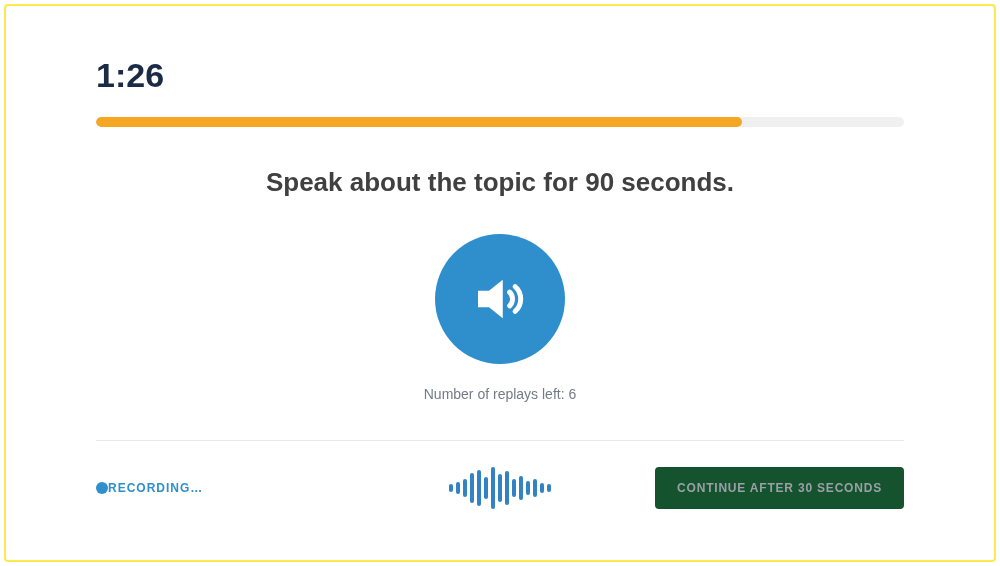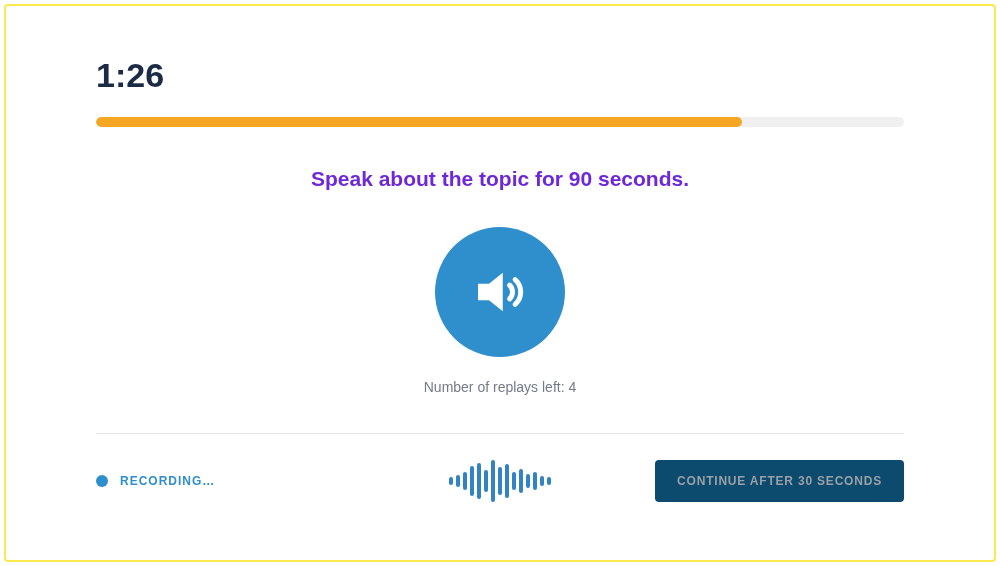--- a/index.html
+++ b/index.html
@@ -36,23 +36,23 @@
       overflow: hidden;
       margin-bottom: 40px;
     }
     .progress-fill {
       height: 100%;
       background: #f5a623;
       border-radius: 5px;
     }
     .instruction {
       text-align: center;
-      font-size: 21px;
+      font-size: 26px;
       font-weight: 800;
-      color: #6d28d9;
+      color: #404040;
       margin-bottom: 36px;
     }
     .play-wrap {
       display: flex;
       justify-content: center;
       margin-bottom: 22px;
     }
     .play-circle {
       width: 130px;
       height: 130px;
@@ -75,21 +75,20 @@
       margin-bottom: 26px;
     }
     .bottom-row {
       display: flex;
       align-items: center;
       justify-content: space-between;
     }
     .recording-wrap {
       display: flex;
       align-items: center;
-      gap: 12px;
     }
     .rec-dot {
       width: 12px;
       height: 12px;
       border-radius: 50%;
       background: #2f8fcc;
     }
     .rec-text {
       font-size: 12px;
       font-weight: 800;
@@ -104,21 +103,21 @@
       left: 50%;
       transform: translateX(-50%);
     }
     .waveform span {
       display: block;
       width: 4px;
       background: #3282c4;
       border-radius: 2px;
     }
     .continue-btn {
-      background: #0c4a6e;
+      background: #14532d;
       border: none;
       padding: 14px 22px;
       font-size: 12px;
       font-weight: 800;
       letter-spacing: 0.8px;
       color: #9aa0a6;
       border-radius: 4px;
       cursor: not-allowed;
     }
   </style>
@@ -137,21 +136,21 @@
   <div class="play-wrap">
     <div class="play-circle">
       <svg width="66" height="66" viewBox="0 0 24 24" fill="none">
         <path d="M4 9 L4 15 L8 15 L13 19 L13 5 L8 9 Z" fill="#ffffff"></path>
         <path d="M15.5 9.5 A 3.5 3.5 0 0 1 15.5 14.5" stroke="#ffffff" stroke-width="1.8" stroke-linecap="round" fill="none"></path>
         <path d="M17.5 7.5 A 6 6 0 0 1 17.5 16.5" stroke="#ffffff" stroke-width="1.8" stroke-linecap="round" fill="none"></path>
       </svg>
     </div>
   </div>
 
-  <div class="replays">Number of replays left: 4</div>
+  <div class="replays">Number of replays left: 6</div>
 
   <div class="divider"></div>
 
   <div class="bottom-row" style="position:relative;">
     <div class="recording-wrap">
       <div class="rec-dot"></div>
       <div class="rec-text">RECORDING…</div>
     </div>
 
     <div class="waveform" id="wf">

